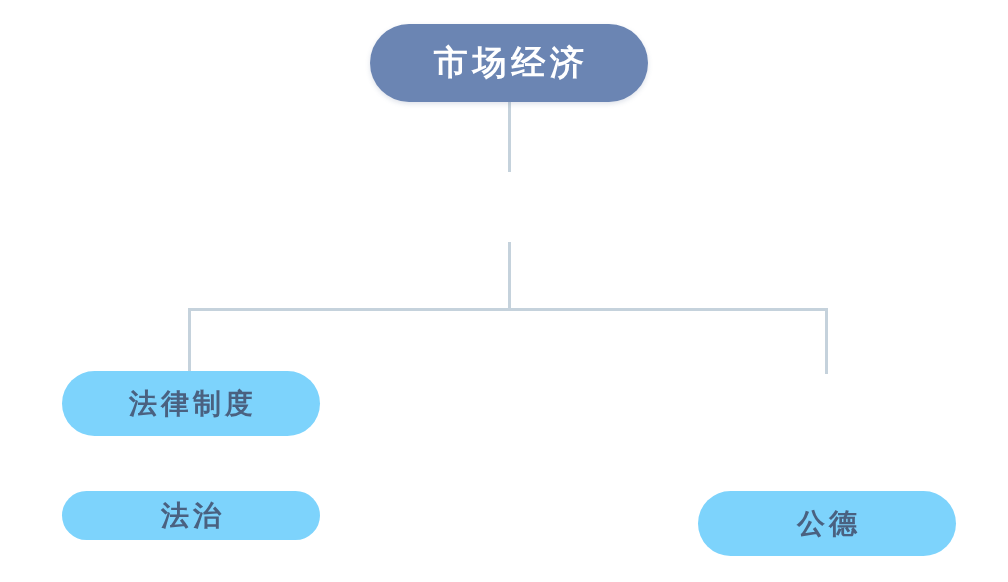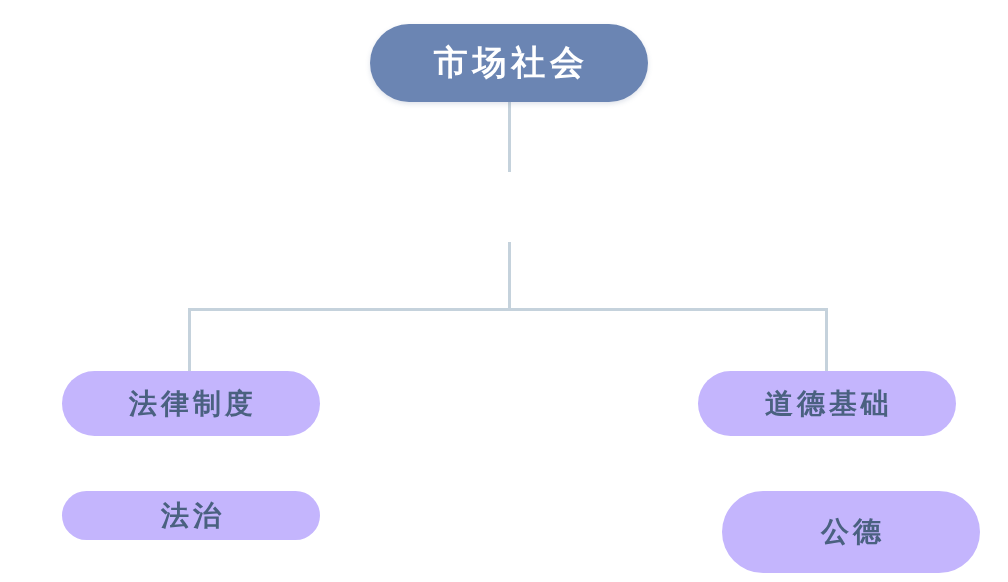--- a/index.html
+++ b/index.html
@@ -43,34 +43,34 @@
     white-space: nowrap;
     user-select: none;
   }
   .node.primary {
     background: #6b85b3;
     color: #ffffff;
     font-size: 34px;
     box-shadow: 0 2px 5px rgba(90,110,150,0.20);
   }
   .node.secondary {
-    background: #c4b5fd;
+    background: #7dd3fc;
     color: #4a6180;
     font-size: 28px;
   }
 
   
   #node-market-economy { left: 370px; top: 24px;  width: 278px; height: 78px; }
   #node-market-society { left: 376px; top: 169px; width: 272px; height: 75px; }
 
   #node-legal-system   { left: 62px;  top: 371px; width: 258px; height: 65px; }
   #node-moral-basis    { left: 698px; top: 371px; width: 258px; height: 65px; }
 
   #node-rule-of-law    { left: 62px;  top: 491px; width: 258px; height: 49px; }
-  #node-public-morality{ left: 722px; top: 491px; width: 258px; height: 82px; }
+  #node-public-morality{ left: 698px; top: 491px; width: 258px; height: 65px; }
 
   
   #connector-top-trunk    { left: 508px; top: 100px; height: 72px; }
   #connector-branch-stem  { left: 508px; top: 242px; height: 68px; }
   #connector-branch-bar   { left: 188px; top: 308px; width: 640px; }
   #connector-left-drop    { left: 188px; top: 308px; height: 66px; }
   #connector-right-drop   { left: 825px; top: 308px; height: 66px; }
 </style>
 </head>
 <body>
@@ -80,24 +80,23 @@
   <div class="connector v" id="connector-top-trunk"></div>
 
   <div class="connector v" id="connector-branch-stem"></div>
 
   <div class="connector h" id="connector-branch-bar"></div>
 
   <div class="connector v" id="connector-left-drop"></div>
 
   <div class="connector v" id="connector-right-drop"></div>
 
-  <div class="node primary" id="node-market-economy">市场社会</div>
+  <div class="node primary" id="node-market-economy">市场经济</div>
 
 
   <div class="node secondary" id="node-legal-system">法律制度</div>
 
-  <div class="node secondary" id="node-moral-basis">道德基础</div>
 
   <div class="node secondary" id="node-rule-of-law">法治</div>
 
   <div class="node secondary" id="node-public-morality">公德</div>
 
 </div>
 
 </body></html>

